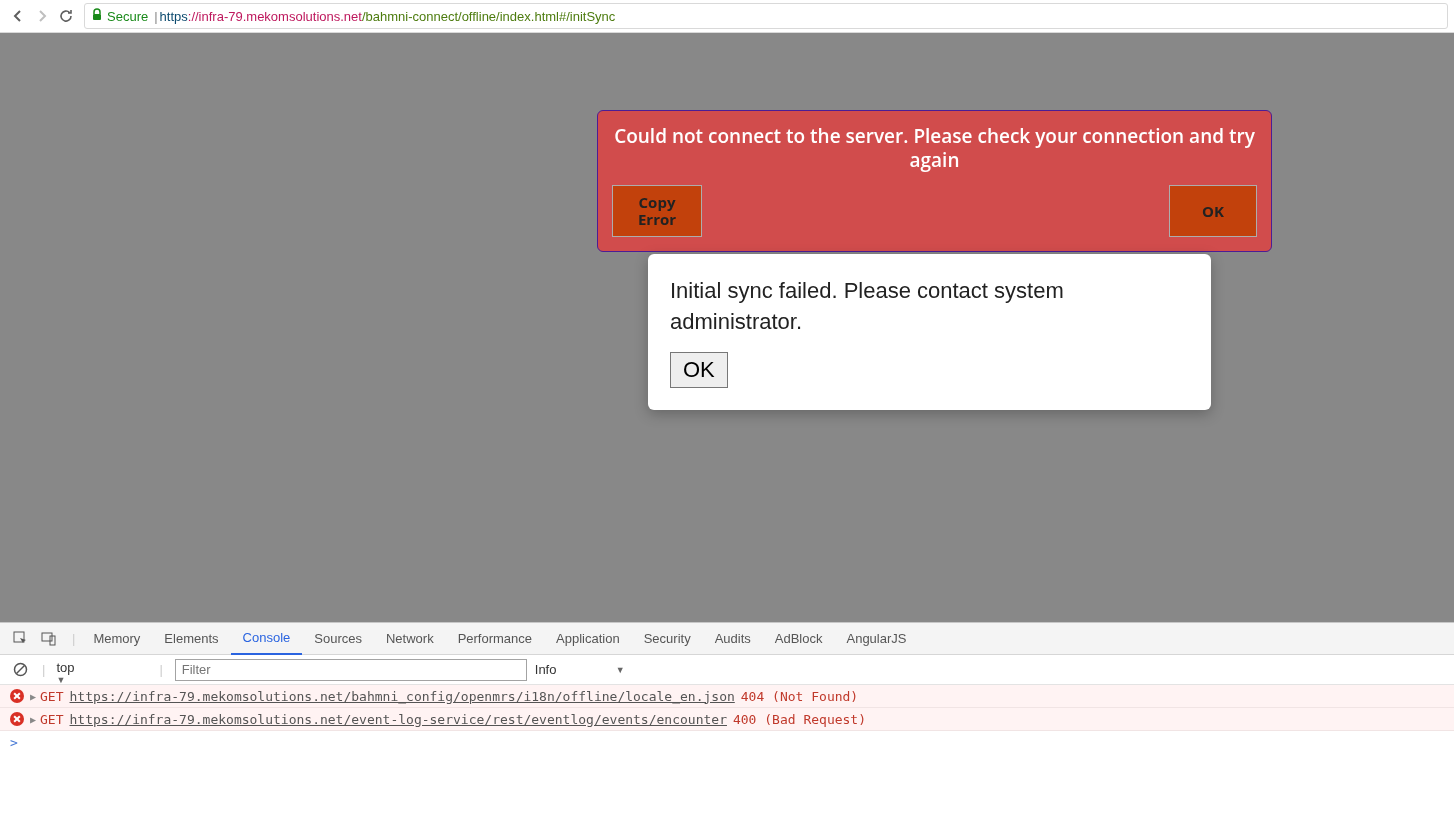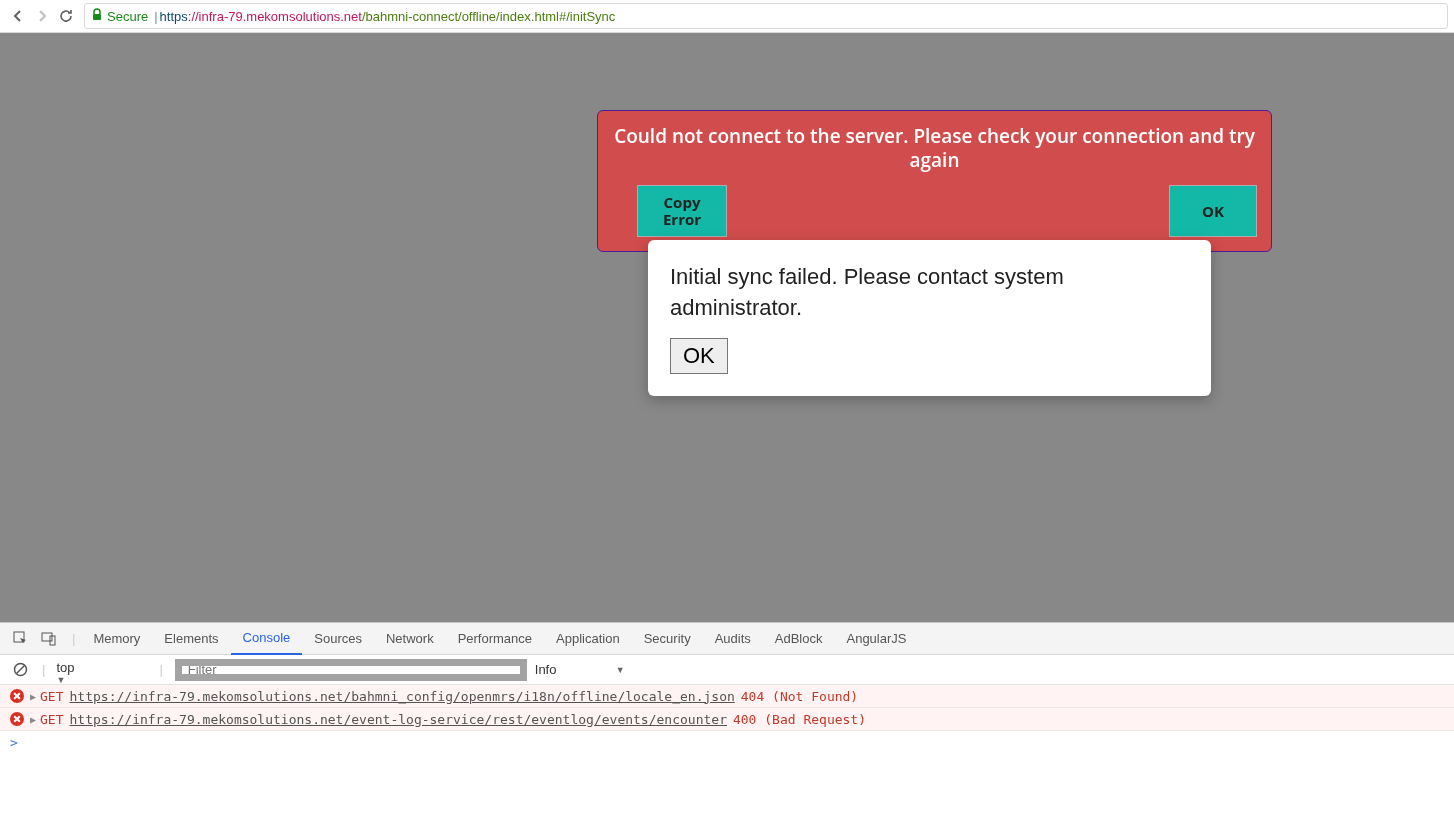--- a/index.html
+++ b/index.html
@@ -15,37 +15,37 @@
   .secure{color:#1a8a1a;margin-right:4px;}
   .sep{color:#888;margin:0 2px;}
   .url-host{color:#be185d;}
   .url-path{color:#4d7c0f;}
   
   .viewport{flex:1;position:relative;background:#888;overflow:hidden;}
   
   .err-banner{position:absolute;top:77px;left:597px;width:675px;background:#d14c4c;border:1px solid #4c1d95;border-radius:6px;color:#fff;padding:14px;font-family:"Open Sans","Segoe UI",sans-serif;}
   .err-msg{text-align:center;font-size:19px;font-weight:600;line-height:1.25;}
   .err-btns{display:flex;justify-content:space-between;margin-top:12px;}
-  .btn{background:#14b8a6;border:1px solid #adadad;color:#222;font-weight:700;font-size:15px;padding:8px 14px;cursor:pointer;font-family:inherit;margin-left:25px;}
+  .btn{background:#c2410c;border:1px solid #adadad;color:#222;font-weight:700;font-size:15px;padding:8px 14px;cursor:pointer;font-family:inherit;}
   .btn.copy{width:90px;text-align:center;line-height:1.15;}
   .btn.ok{width:88px;text-align:center;}
   
-  .sync-dialog{position:absolute;top:207px;left:648px;width:563px;background:#fff;border-radius:6px;padding:22px 22px 22px 22px;box-shadow:0 4px 14px rgba(0,0,0,.25);}
+  .sync-dialog{position:absolute;top:221px;left:648px;width:563px;background:#fff;border-radius:6px;padding:22px 22px 22px 22px;box-shadow:0 4px 14px rgba(0,0,0,.25);}
   .sync-msg{font-size:22px;color:#222;line-height:1.4;}
   .sync-btn{margin-top:14px;font-size:22px;padding:4px 12px;border:1px solid #777;background:#eee;cursor:pointer;font-family:inherit;}
   
   .devtools{height:205px;border-top:1px solid #c7c7c7;background:#fff;display:flex;flex-direction:column;font-size:13px;color:#333;}
   .dt-tabs{height:32px;display:flex;align-items:center;padding:0 10px;border-bottom:1px solid #d6d6d6;background:#f4f4f4;}
   .dt-iconbtn{width:22px;height:22px;display:flex;align-items:center;justify-content:center;color:#555;margin-right:6px;}
   .dt-tab{padding:0 12px;height:32px;display:flex;align-items:center;color:#555;cursor:pointer;}
   .dt-tab.active{color:#2a64e0;border-bottom:2px solid #2a64e0;height:32px;}
   .dt-filter{height:30px;display:flex;align-items:center;padding:0 10px;border-bottom:1px solid #e3e3e3;}
   .clear-icn{width:20px;height:20px;display:flex;align-items:center;justify-content:center;color:#555;margin-right:8px;}
   .ctx-select{display:flex;align-items:flex-start;border:1px solid transparent;height:22px;padding:0 6px;width:106px;justify-content:space-between;flex-direction:column;}
-  .filter-input{border:7px solid #a3a3a3;height:22px;width:352px;padding:0 6px;margin:0 8px;font-family:inherit;font-size:13px;}
+  .filter-input{border:1px solid #a3a3a3;height:22px;width:352px;padding:0 6px;margin:0 8px;font-family:inherit;font-size:13px;}
   .lvl-select{display:flex;align-items:center;width:90px;justify-content:space-between;}
   .tri{font-size:9px;color:#666;}
   .console-rows{flex:1;overflow:auto;font-family:Menlo,Consolas,monospace;font-size:13px;}
   .crow{display:flex;align-items:center;height:23px;padding:0 10px;border-bottom:1px solid #f1e4e4;background:#fff3f3;}
   .xerr{width:14px;height:14px;border-radius:50%;background:#d93025;margin-right:6px;position:relative;}
   .xerr::before,.xerr::after{content:"";position:absolute;left:3px;top:6px;width:8px;height:2px;background:#fff;}
   .xerr::before{transform:rotate(45deg);}
   .xerr::after{transform:rotate(-45deg);}
   .arrow{color:#888;margin-right:4px;font-size:10px;}
   .mth{color:#c0392b;margin-right:6px;}

